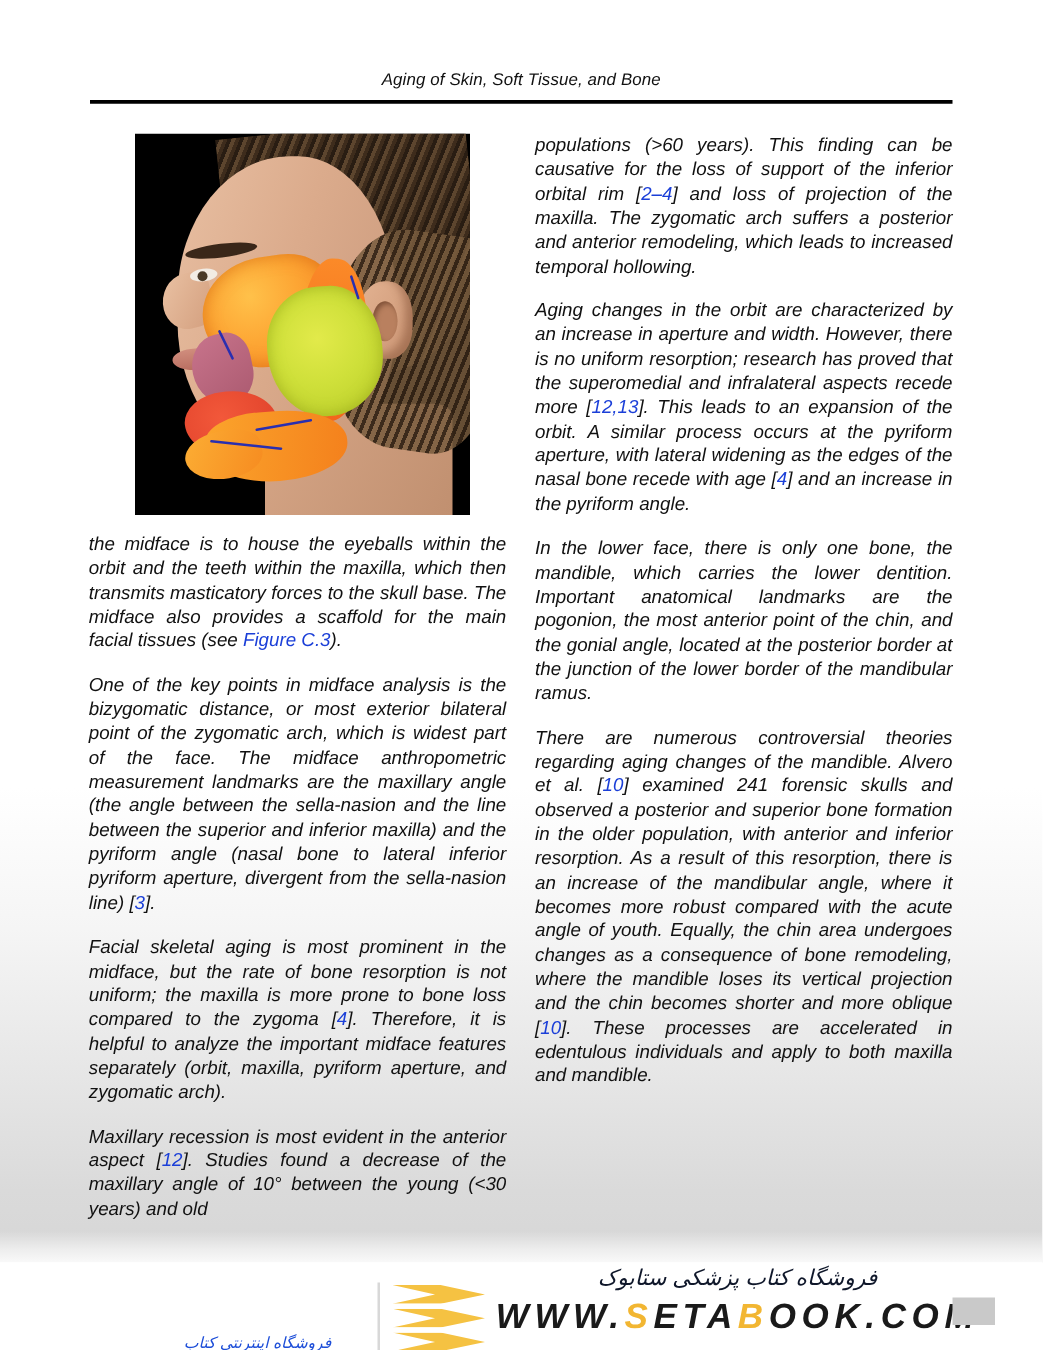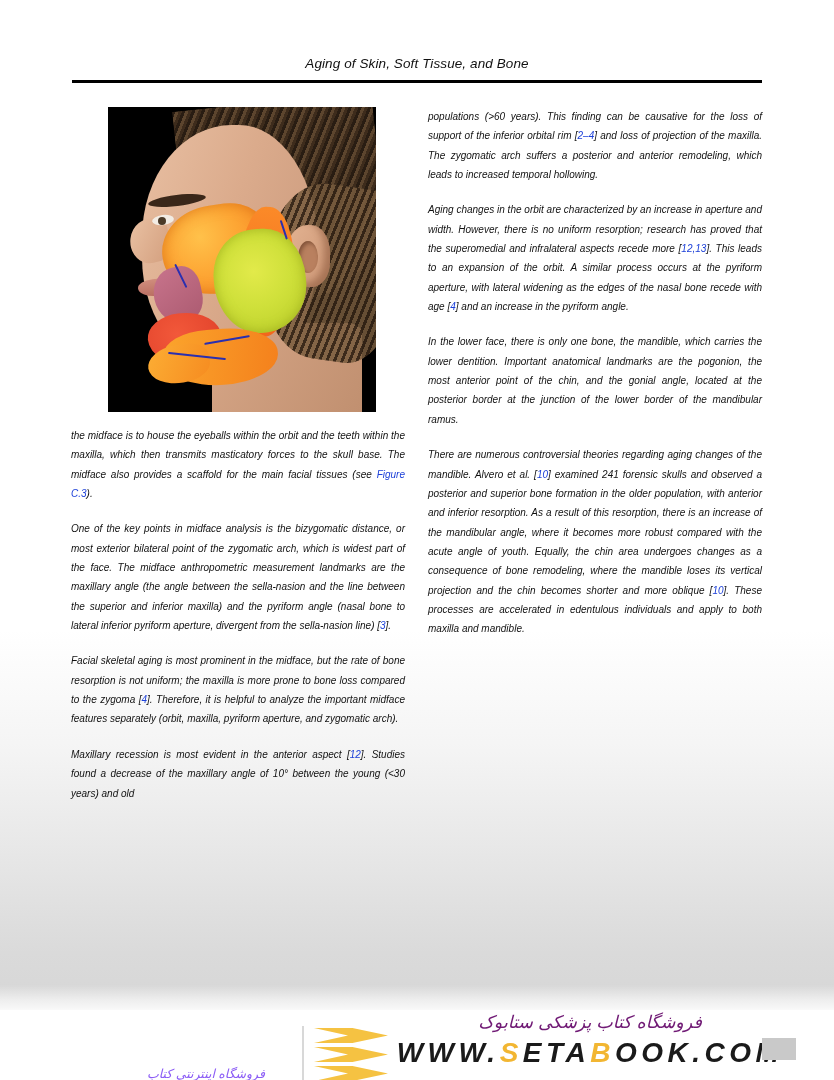--- a/index.html
+++ b/index.html
@@ -84,21 +84,21 @@
     position: absolute;
     top: 97px;
     width: 334px;
     z-index: 4;
   }
   #col-left  { left: 71px;  }
   #col-right { left: 428px; }
 
   p.para {
     margin: 0 0 16px 0;
-    font-size: 10px;
+    font-size: 15px;
     line-height: 19.35px;
     text-align: justify;
     text-justify: inter-word;
     color: #111;
   }
   p.para:last-child { margin-bottom: 0; }
 
   .cite { color: #1b3fd8; }
   .xref { color: #1b3fd8; }
 
@@ -340,21 +340,21 @@
     letter-spacing: -1px;
     line-height: 46px;
   }
   #brand-sub {
     position: absolute;
     left: 44px;
     top: 52px;
     width: 200px;
     text-align: center;
     font-size: 12.5px;
-    color: #8b5cf6;
+    color: #1d4ed8;
     direction: rtl;
   }
   #brand-divider {
     position: absolute;
     left: 240px;
     top: 12px;
     width: 2px;
     height: 54px;
     background: #d8d8d8;
   }
@@ -379,21 +379,21 @@
 
   #footer-right {
     position: absolute;
     right: 44px;
     top: 2px;
     width: 400px;
     text-align: center;
   }
   #footer-fa {
     font-size: 17.5px;
-    color: #701a75;
+    color: #0f172a;
     direction: rtl;
     margin-bottom: 4px;
   }
   #footer-url {
     font-size: 28px;
     font-weight: bold;
     color: #1a1a1a;
     letter-spacing: 4.5px;
   }
   #footer-url .hl { color: #f2b632; }

